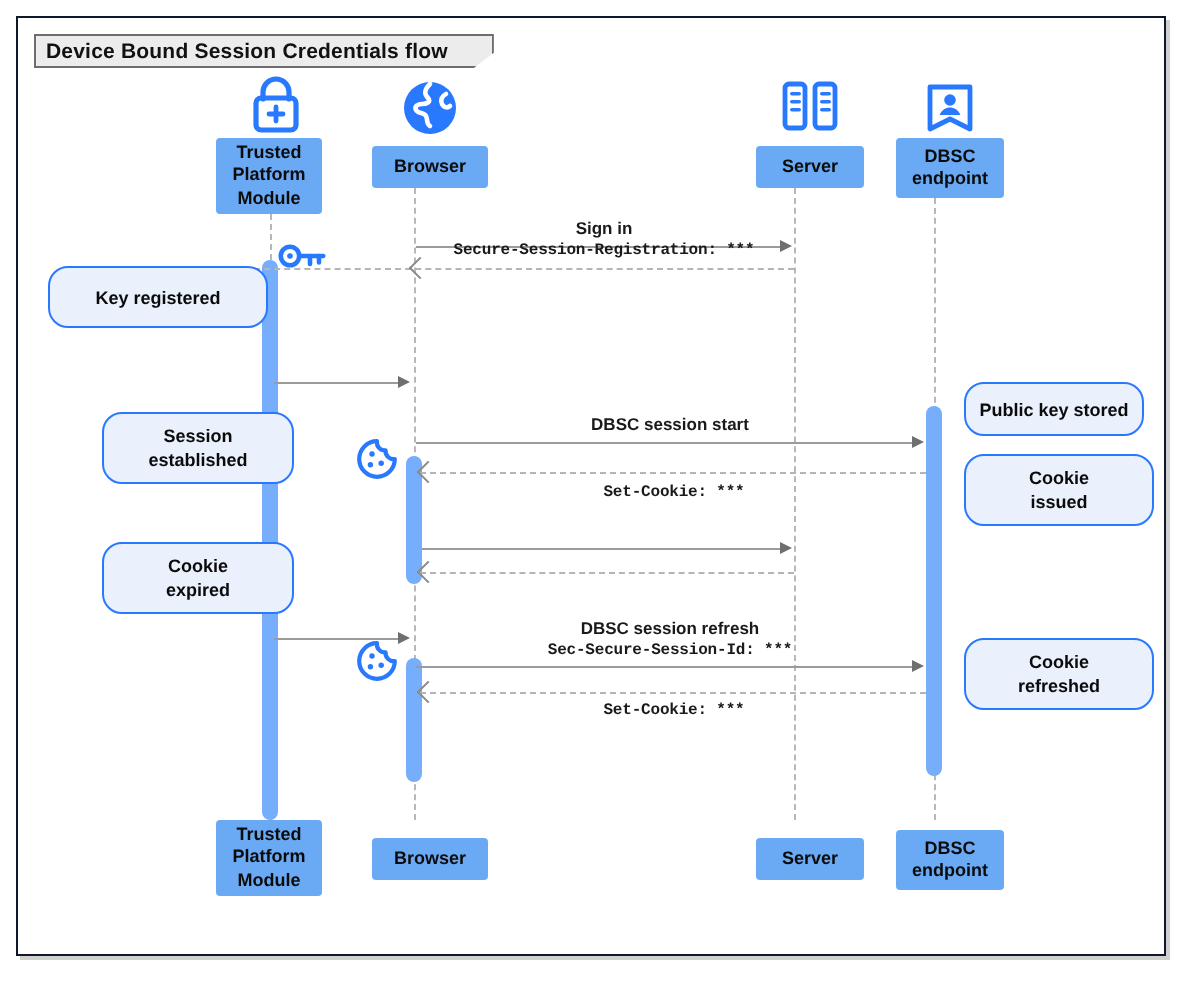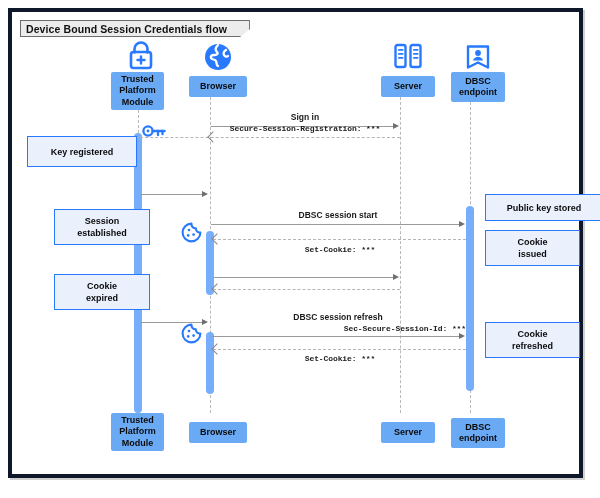--- a/index.html
+++ b/index.html
@@ -3,21 +3,21 @@
 <meta charset="utf-8">
 <style>
   html,body{margin:0;padding:0;background:#ffffff;}
   body{font-family:"Liberation Sans",sans-serif;}
 
   #stage{position:relative;width:600px;height:498px;overflow:hidden;background:#ffffff;}
 
   
   .frame{
     position:absolute;left:8px;top:8px;width:575px;height:470px;
-    border:4px solid #0f172a;background:#ffffff;
+    border:1px solid #0f172a;background:#ffffff;
     box-shadow:2px 2px 0 0 rgba(150,150,150,.45);
     box-sizing:border-box;
   }
   .frame-title{
     position:absolute;left:8px;top:8px;height:17px;
     border:1px solid #6d6d6d;background:#ececec;
     box-sizing:border-box;
     padding:0 22px 0 5px;
     display:flex;align-items:center;
     font-size:10.5px;font-weight:bold;color:#111;
@@ -42,21 +42,21 @@
   .actbar{
     position:absolute;width:8px;background:#77aefc;
     border-radius:4px;
   }
 
   
   .note{
     position:absolute;background:#eaf1fd;border:1.5px solid #2979ff;
     color:#0b0b0b;font-size:9px;font-weight:bold;text-align:center;
     display:flex;align-items:center;justify-content:center;
-    line-height:12px;box-sizing:border-box;border-radius:0;
+    line-height:12px;box-sizing:border-box;border-radius:10px;
   }
 
   
   .msgline{position:absolute;height:0;border-top:1px solid #9b9b9b;}
   .msgline.dashed{border-top:1px dashed #b5b5b5;}
   .arrowhead{position:absolute;width:0;height:0;}
   .arrowhead.right{
     border-top:3.5px solid transparent;border-bottom:3.5px solid transparent;
     border-left:6px solid #6f6f6f;
   }
@@ -192,37 +192,37 @@
     <div class="msgline" style="left:202px;top:265px;width:179px;"></div>
     <div class="arrowhead right" style="left:381px;top:261.5px;"></div>
 
     <div class="msgline dashed" style="left:201px;top:277px;width:187px;"></div>
     <div class="arrowhead left-open" style="left:201px;top:273px;"></div>
 
     <div class="msgline" style="left:128px;top:310px;width:62px;"></div>
     <div class="arrowhead right" style="left:190px;top:306.5px;"></div>
 
     <div class="msglabel sans" style="left:198px;top:300px;width:256px;">DBSC session refresh</div>
-    <div class="msglabel mono" style="left:198px;top:311px;width:256px;text-align:right;">Sec-Secure-Session-Id: ***</div>
+    <div class="msglabel mono" style="left:198px;top:311px;width:256px;">Sec-Secure-Session-Id: ***</div>
     <div class="msgline" style="left:199px;top:324px;width:248px;"></div>
     <div class="arrowhead right" style="left:447px;top:320.5px;"></div>
 
     <div class="msgline dashed" style="left:201px;top:337px;width:253px;"></div>
     <div class="arrowhead left-open" style="left:201px;top:333px;"></div>
     <div class="msglabel mono" style="left:202px;top:341px;width:252px;">Set-Cookie: ***</div>
 
     <div class="note" style="left:15px;top:124px;width:110px;height:31px;">Key registered</div>
 
     <div class="note" style="left:42px;top:197px;width:96px;height:36px;white-space:pre;">Session
 established</div>
 
     <div class="note" style="left:42px;top:262px;width:96px;height:36px;white-space:pre;">Cookie
 expired</div>
 
-    <div class="note" style="left:473px;top:182px;width:118px;height:27px;">Public key stored</div>
+    <div class="note" style="left:473px;top:182px;width:90px;height:27px;">Public key stored</div>
 
     <div class="note" style="left:473px;top:218px;width:95px;height:36px;white-space:pre;">Cookie
 issued</div>
 
     <div class="note" style="left:473px;top:310px;width:95px;height:36px;white-space:pre;">Cookie
 refreshed</div>
 
     <div class="plabel" style="left:99px;top:401px;width:53px;height:38px;white-space:pre;">Trusted
 Platform
 Module</div>

